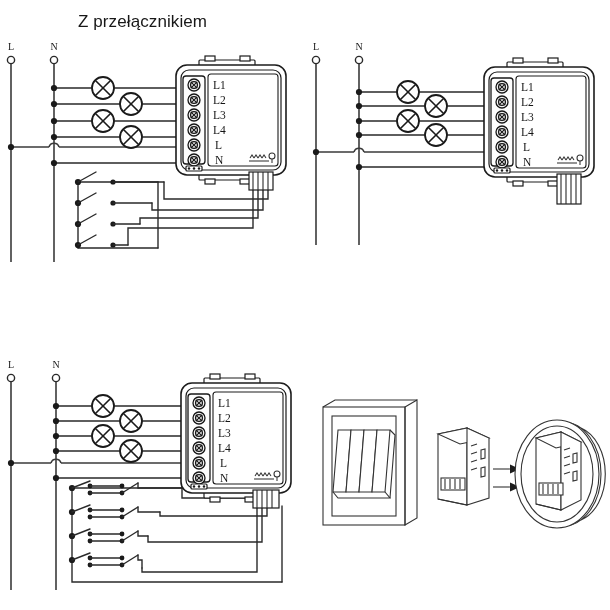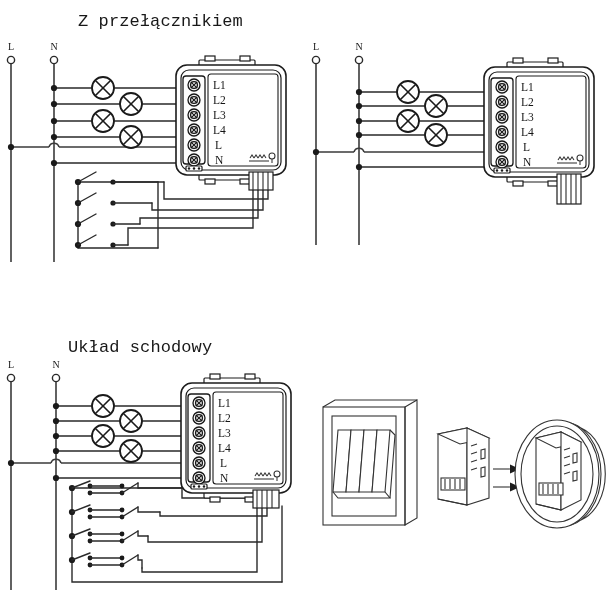--- a/index.html
+++ b/index.html
@@ -6,21 +6,21 @@
   html,body{margin:0;padding:0;background:#ffffff;}
   body{
     width:610px;height:610px;overflow:hidden;position:relative;
     font-family:"Liberation Sans", sans-serif;
     color:#1a1a1a;
   }
   .stage{position:absolute;inset:0;width:610px;height:610px;}
   .panel{position:absolute;}
   .title{
     position:absolute;
-    font-family:Liberation Mono, monospace;
+    font-family:Liberation Sans, sans-serif;
     font-size:17px;
     font-weight:400;
     color:#181818;
     white-space:nowrap;
     letter-spacing:0.1px;
   }
   svg{display:block;overflow:visible;}
   .wire{stroke:#2a2a2a;stroke-width:1.4;fill:none;stroke-linecap:round;}
   .bus{stroke:#3a3a3a;stroke-width:1.6;fill:none;}
   .node{fill:#1a1a1a;}
@@ -318,21 +318,20 @@
         <circle class="node" cx="202" cy="170.5" r="1.2"></circle>
 
         <rect class="case-inner" x="252" y="174" width="24" height="30"></rect>
         <path class="cablewire" d="M256,174 L256,204 M261,174 L261,204 M266,174 L266,204 M271,174 L271,204"></path>
       </g>
     </svg>
   </div>
 
   <div class="panel" style="left:0;top:320px;width:305px;height:290px;">
 
-    <div class="title" style="left:68px;top:18px;">Układ schodowy</div>
 
     <svg width="305" height="290" style="position:absolute;left:0;top:0;">
 
       <text class="blabel" x="11" y="48" text-anchor="middle">L</text>
       <text class="blabel" x="56" y="48" text-anchor="middle">N</text>
 
       <circle class="term-open" cx="11" cy="58" r="3.6"></circle>
       <circle class="term-open" cx="56" cy="58" r="3.6"></circle>
 
       <path class="bus" d="M11,62 L11,270"></path>

